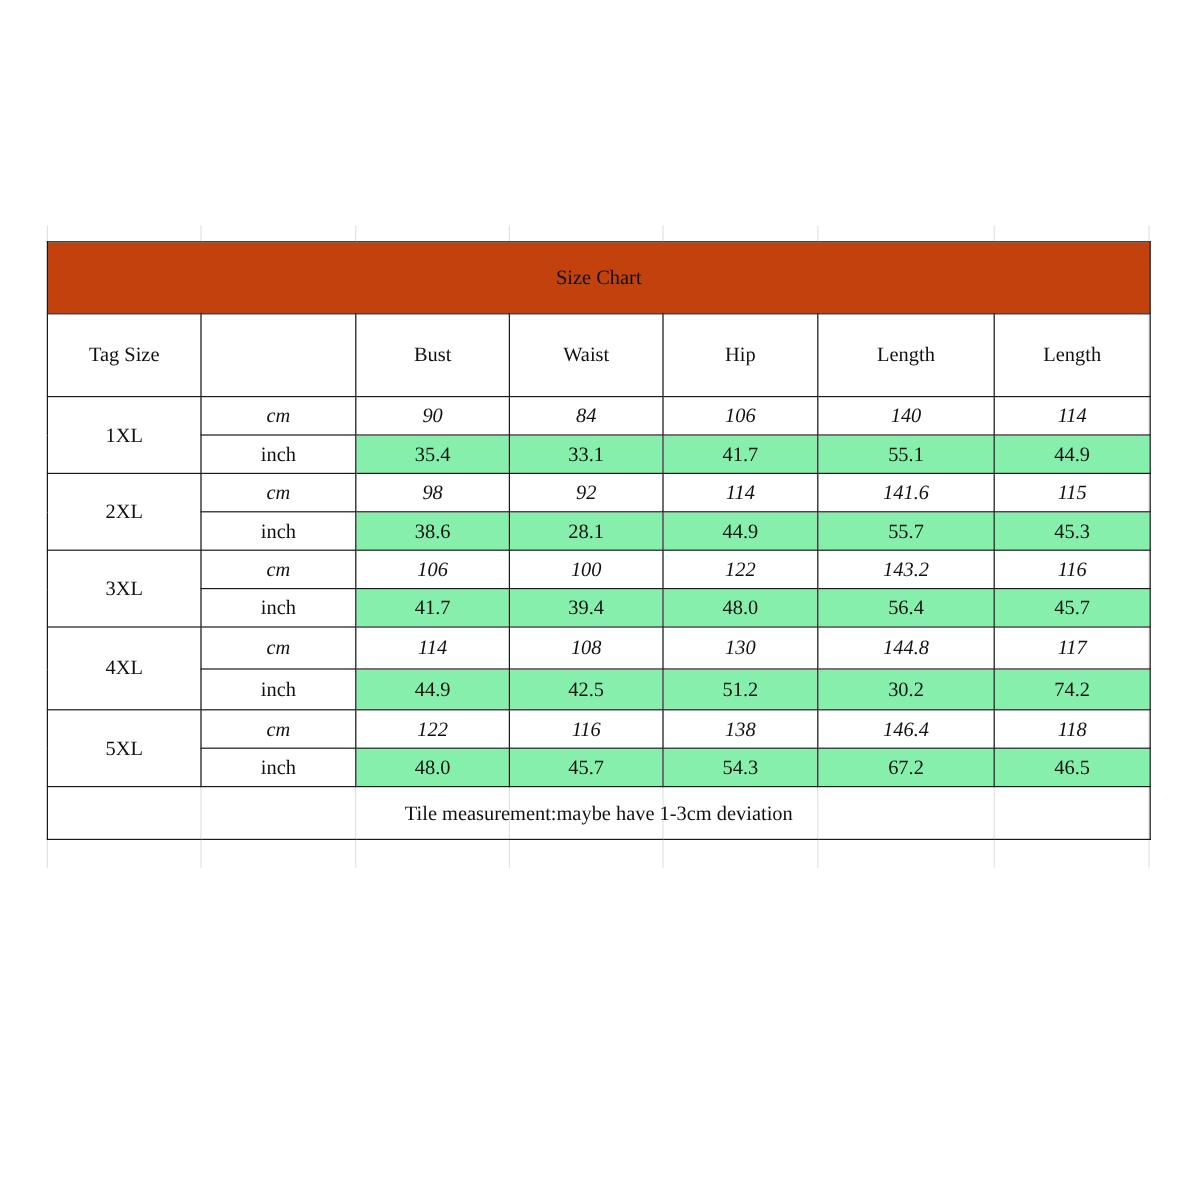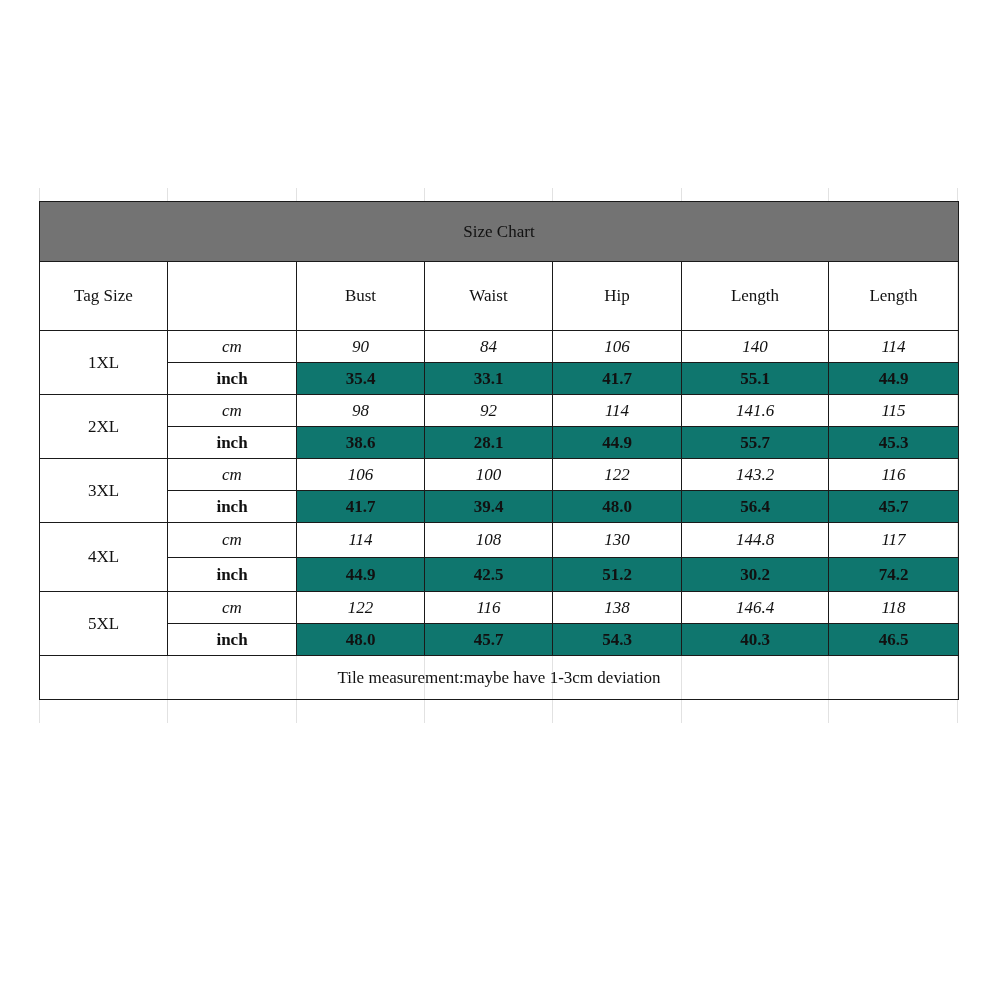--- a/index.html
+++ b/index.html
@@ -8,25 +8,25 @@
   .gridline-v { position: absolute; width: 1px; background: #e2e2e2; }
   table.size-table {
     position: absolute; left: 39px; top: 201px;
     border-collapse: collapse; table-layout: fixed;
     width: 919px;
   }
   table.size-table td {
     border: 1.5px solid #1a1a1a; text-align: center; vertical-align: middle;
     padding: 0; font-size: 17px; overflow: hidden; white-space: nowrap;
   }
-  td.title-cell { background: #737373; height: 59px; font-size: 29px; }
+  td.title-cell { background: #c2410c; height: 59px; font-size: 29px; }
   td.head-cell { height: 68px; font-weight: normal; font-size: 16px; }
   td.cm-row { height: 31px; font-style: italic; }
-  td.inch-row { height: 31px; font-weight: bold; }
-  td.shaded { background: #0f766e; }
+  td.inch-row { height: 31px; }
+  td.shaded { background: #86efac; }
   td.footer-cell { height: 43px; font-size: 17px; }
 </style>
 </head>
 <body>
 
 <div class="gridline-v" style="left:39px;top:188px;height:535px;"></div>
 <div class="gridline-v" style="left:167px;top:188px;height:535px;"></div>
 <div class="gridline-v" style="left:296px;top:188px;height:535px;"></div>
 <div class="gridline-v" style="left:424px;top:188px;height:535px;"></div>
 <div class="gridline-v" style="left:552px;top:188px;height:535px;"></div>
@@ -137,21 +137,21 @@
     <td class="cm-row">116</td>
     <td class="cm-row">138</td>
     <td class="cm-row">146.4</td>
     <td class="cm-row">118</td>
   </tr>
   <tr>
     <td class="inch-row" style="height:28px">inch</td>
     <td class="inch-row shaded">48.0</td>
     <td class="inch-row shaded">45.7</td>
     <td class="inch-row shaded">54.3</td>
-    <td class="inch-row shaded">40.3</td>
+    <td class="inch-row shaded">67.2</td>
     <td class="inch-row shaded">46.5</td>
   </tr>
 
   <tr>
     <td class="footer-cell" colspan="7">Tile measurement:maybe have 1-3cm deviation</td>
   </tr>
 </tbody>
   </table>
 
 </body></html>

